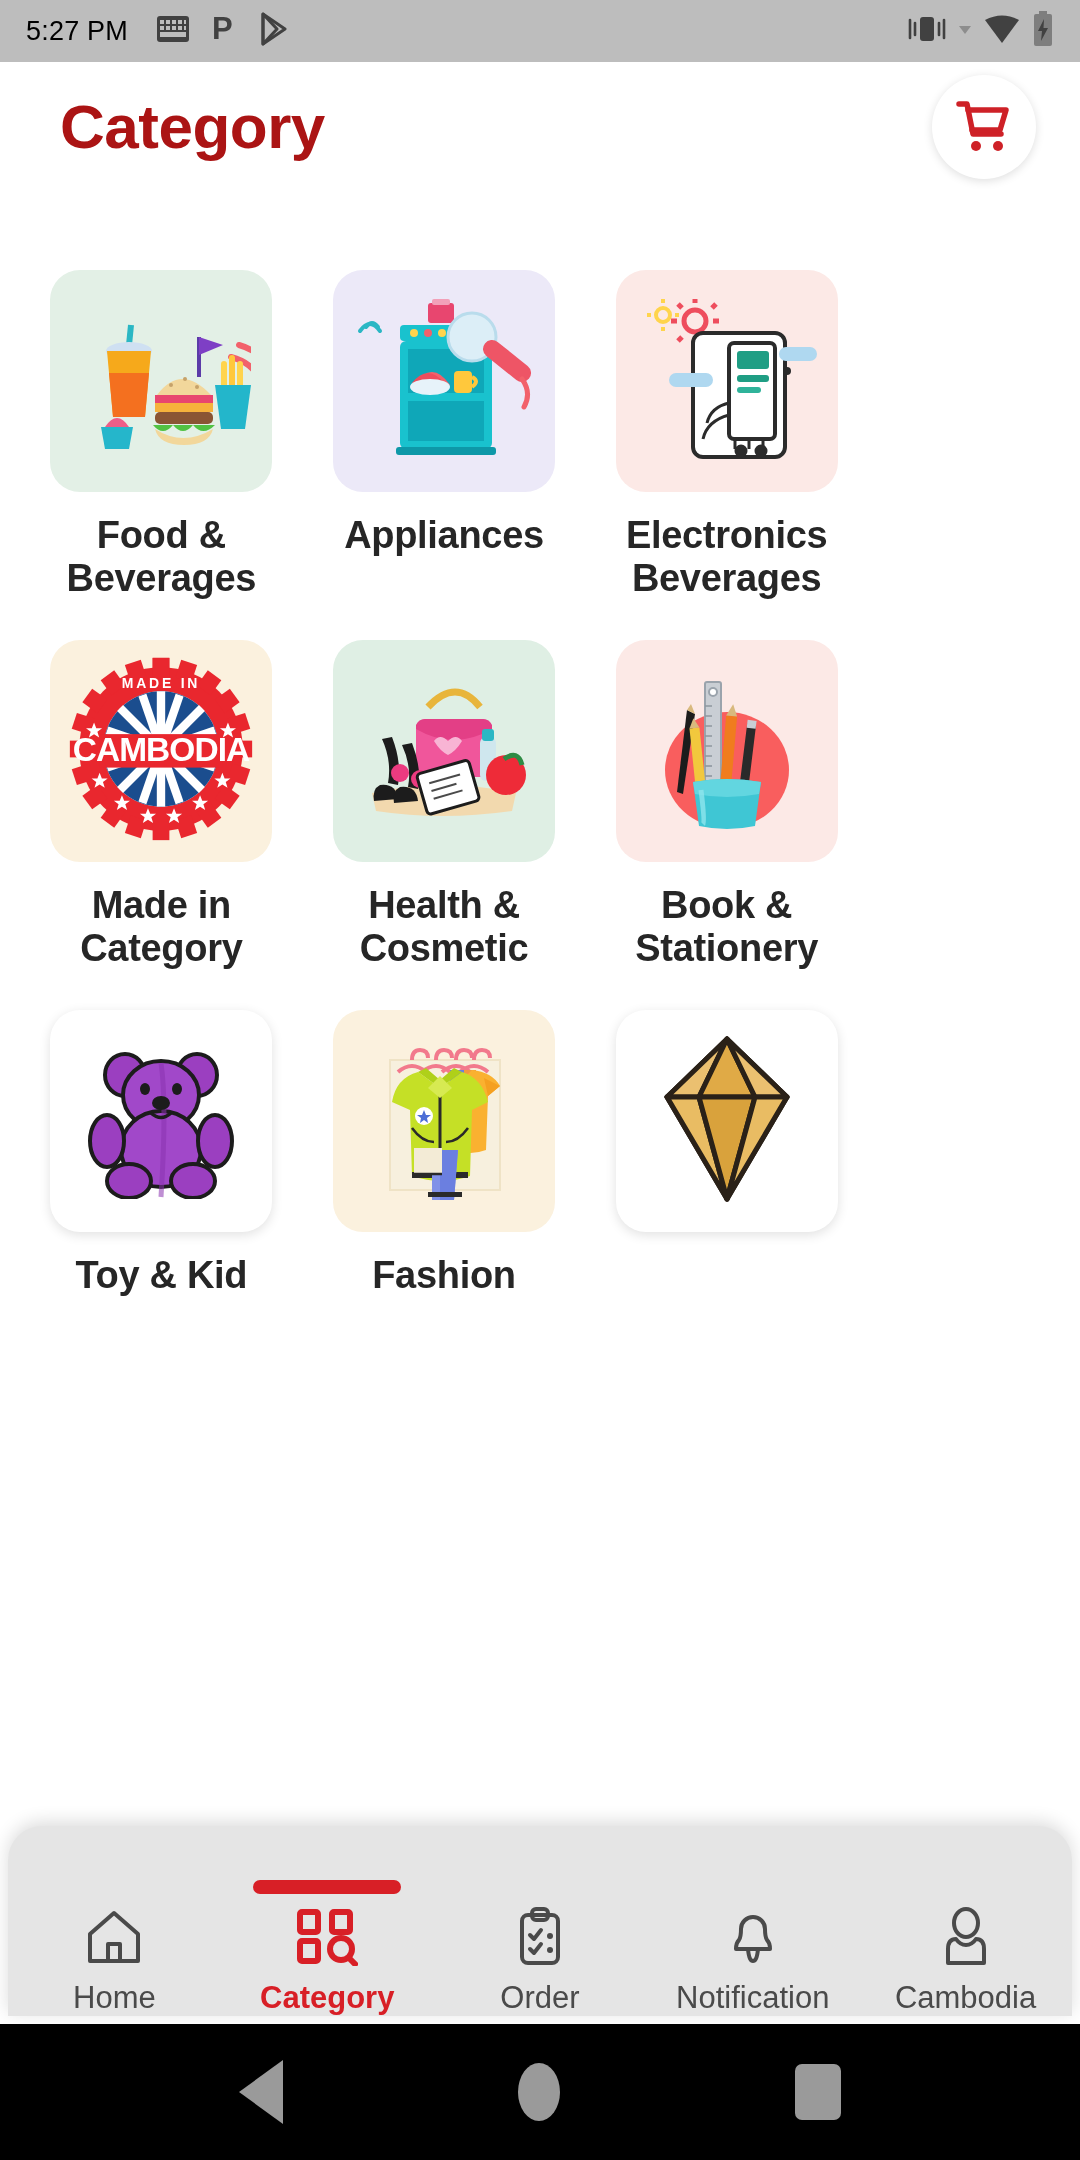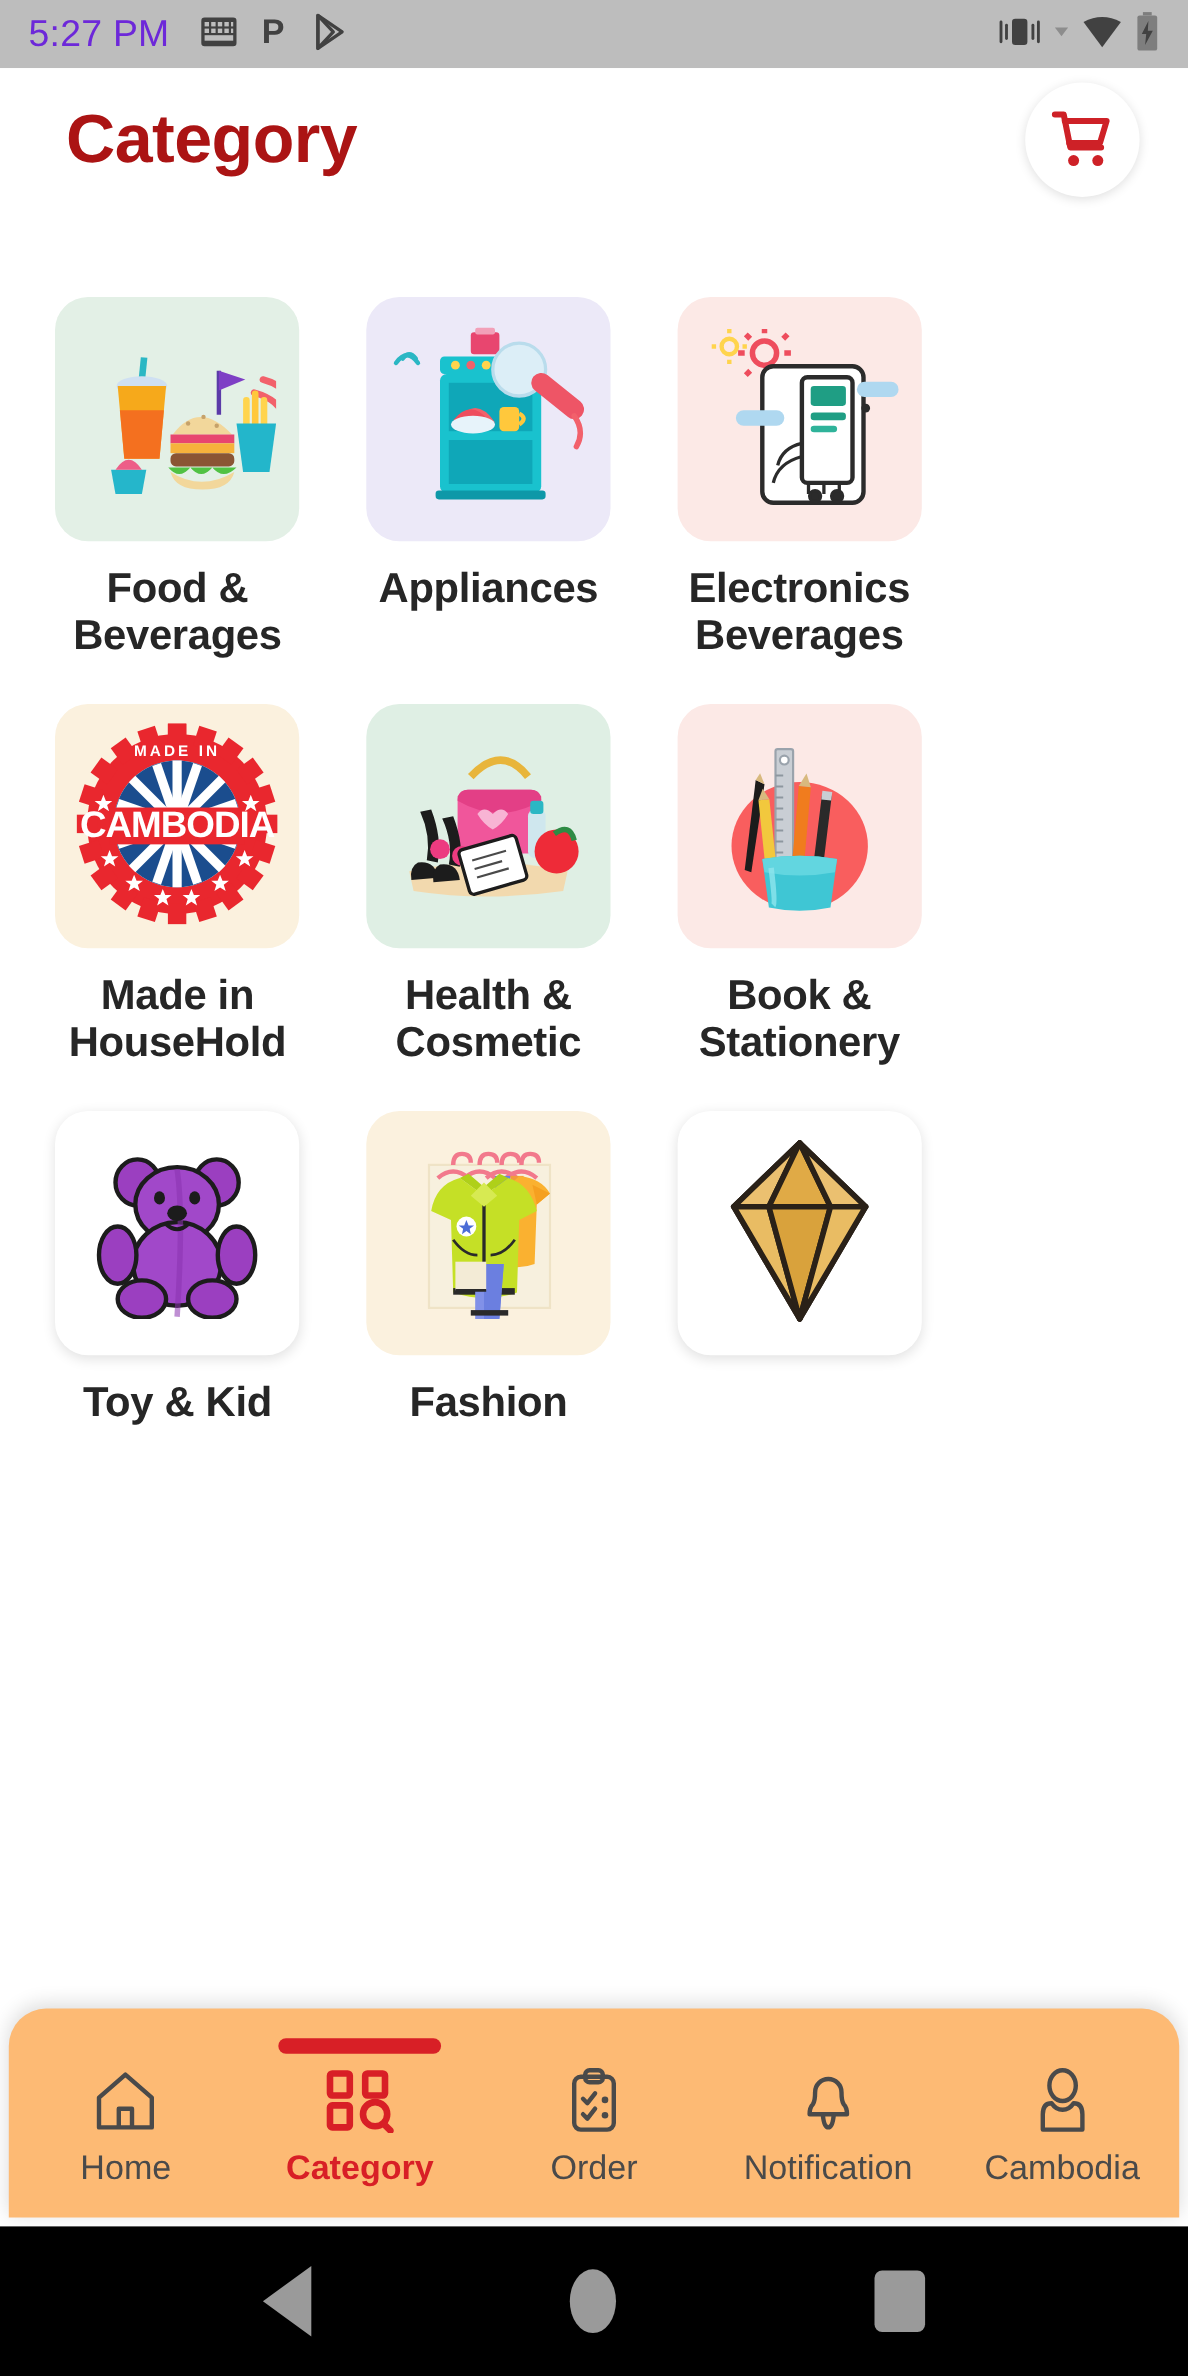--- a/index.html
+++ b/index.html
@@ -13,21 +13,21 @@
 
   
   .statusbar {
     position: absolute; top: 0; left: 0;
     width: 1080px; height: 62px;
     background: #bdbdbd;
     display: flex; align-items: center;
     padding: 0 26px;
     color: #414141;
   }
-  .sb-time { font-size: 34px; letter-spacing: 0.2px; color: #6d28d9; }
+  .sb-time { font-size: 27px; letter-spacing: 0.2px; color: #000000; }
   .sb-left-icons { display: flex; align-items: center; gap: 22px; margin-left: 28px; }
   .sb-spacer { flex: 1; }
   .sb-right-icons { display: flex; align-items: center; gap: 10px; }
   .sb-ico { display: block; }
 
   
   .header {
     position: absolute; top: 62px; left: 0;
     width: 1080px; height: 130px;
     display: flex; align-items: center;
@@ -79,24 +79,24 @@
     line-height: 1.12;
     max-width: 290px;
     letter-spacing: -0.3px;
   }
 
   
   .bottomnav {
     position: absolute;
     left: 8px; bottom: 144px;
     width: 1064px; height: 190px;
-    background: #fdba74;
+    background: #e5e5e5;
     border-radius: 34px 34px 0 0;
     box-shadow: 0 -4px 18px rgba(0,0,0,0.14);
-    display: flex; align-items: center;
+    display: flex; align-items: flex-end;
     padding-top: 26px;
   }
   .nav-item {
     flex: 1; position: relative;
     display: flex; flex-direction: column;
     align-items: center; gap: 12px;
   }
   .nav-indicator {
     position: absolute; top: -26px; left: 50%;
     transform: translateX(-50%);
@@ -387,21 +387,21 @@
                 <polygon points="0,-3.5 1,-1 3.6,-1 1.5,0.6 2.3,3.2 0,1.7 -2.3,3.2 -1.5,0.6 -3.6,-1 -1,-1" transform="translate(-42,58) scale(2.4)"></polygon>
                 <polygon points="0,-3.5 1,-1 3.6,-1 1.5,0.6 2.3,3.2 0,1.7 -2.3,3.2 -1.5,0.6 -3.6,-1 -1,-1" transform="translate(-14,72) scale(2.4)"></polygon>
                 <polygon points="0,-3.5 1,-1 3.6,-1 1.5,0.6 2.3,3.2 0,1.7 -2.3,3.2 -1.5,0.6 -3.6,-1 -1,-1" transform="translate(14,72) scale(2.4)"></polygon>
                 <polygon points="0,-3.5 1,-1 3.6,-1 1.5,0.6 2.3,3.2 0,1.7 -2.3,3.2 -1.5,0.6 -3.6,-1 -1,-1" transform="translate(42,58) scale(2.4)"></polygon>
                 <polygon points="0,-3.5 1,-1 3.6,-1 1.5,0.6 2.3,3.2 0,1.7 -2.3,3.2 -1.5,0.6 -3.6,-1 -1,-1" transform="translate(66,34) scale(2.4)"></polygon>
               </g>
             </g>
           </svg>
         </span>
       </div>
-      <div class="cat-label">Made in HouseHold</div>
+      <div class="cat-label">Made in Category</div>
     </div>
 
     <div class="cat-cell">
       <div class="cat-tile" style="background:#DFEFE4">
         <span>
           <svg width="180" height="165" viewBox="0 0 180 165">
             <path d="M18 126 q70 -16 144 0 l-4 18 q-70 10 -136 0 z" fill="#F2D9AE"></path>
             <path d="M74 40 q28 -30 52 0" stroke="#E8B53B" stroke-width="7" fill="none"></path>
             <rect x="62" y="52" width="76" height="58" rx="10" fill="#F0569B"></rect>
             <path d="M62 62 q38 22 76 0 v-4 a10 10 0 0 0 -10 -6 h-56 a10 10 0 0 0 -10 6 z" fill="#E33F86"></path>

